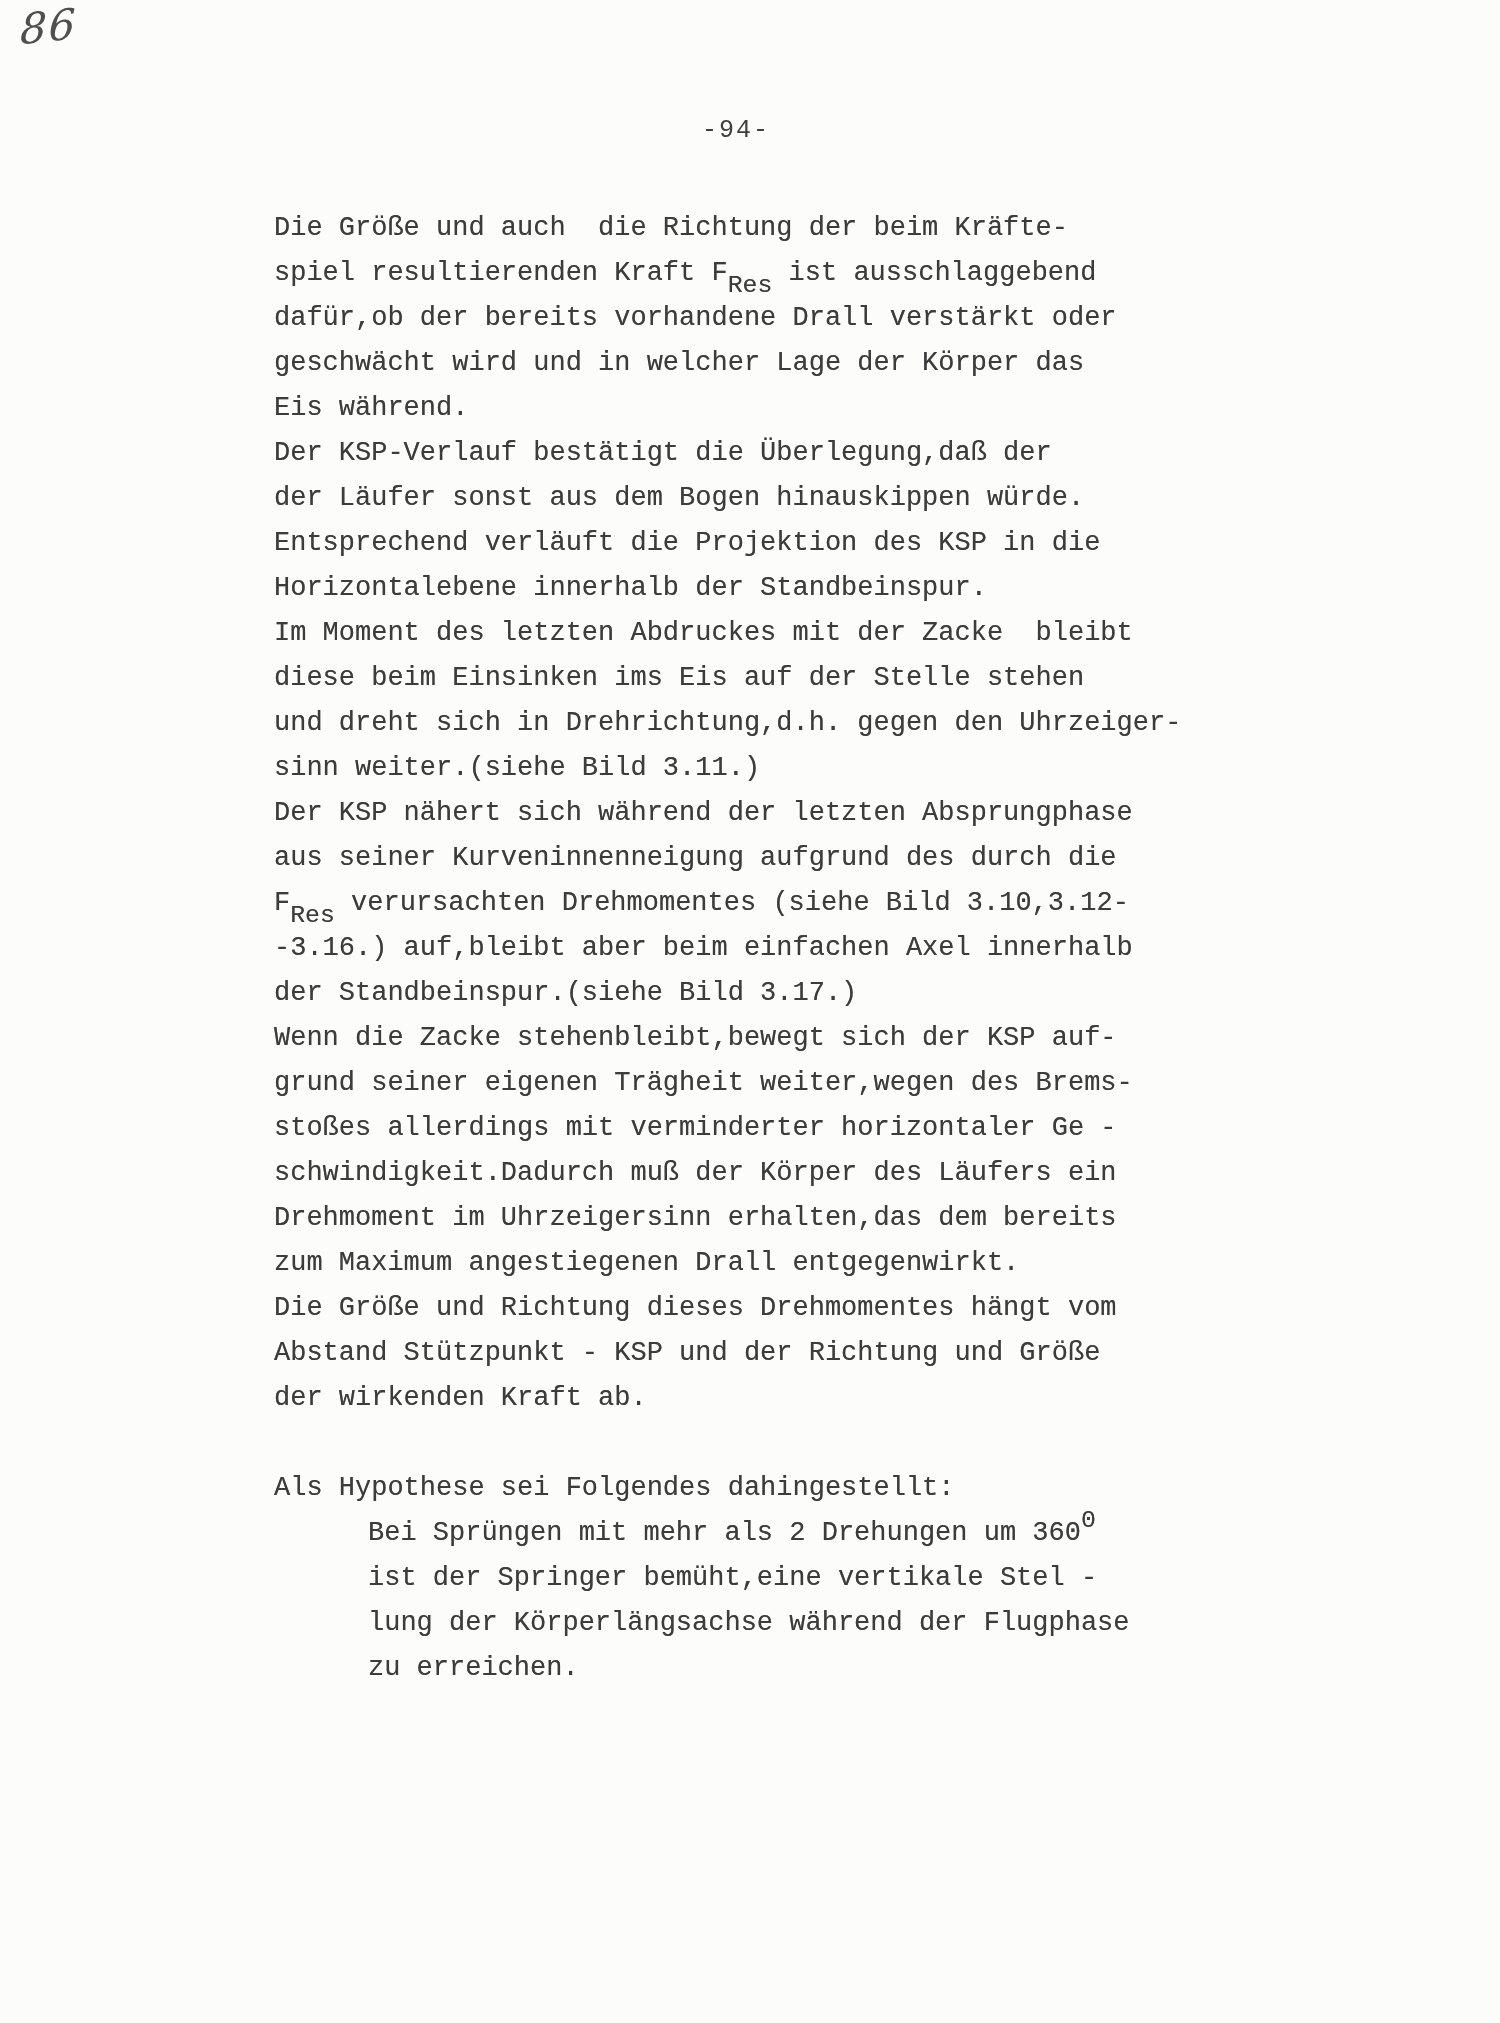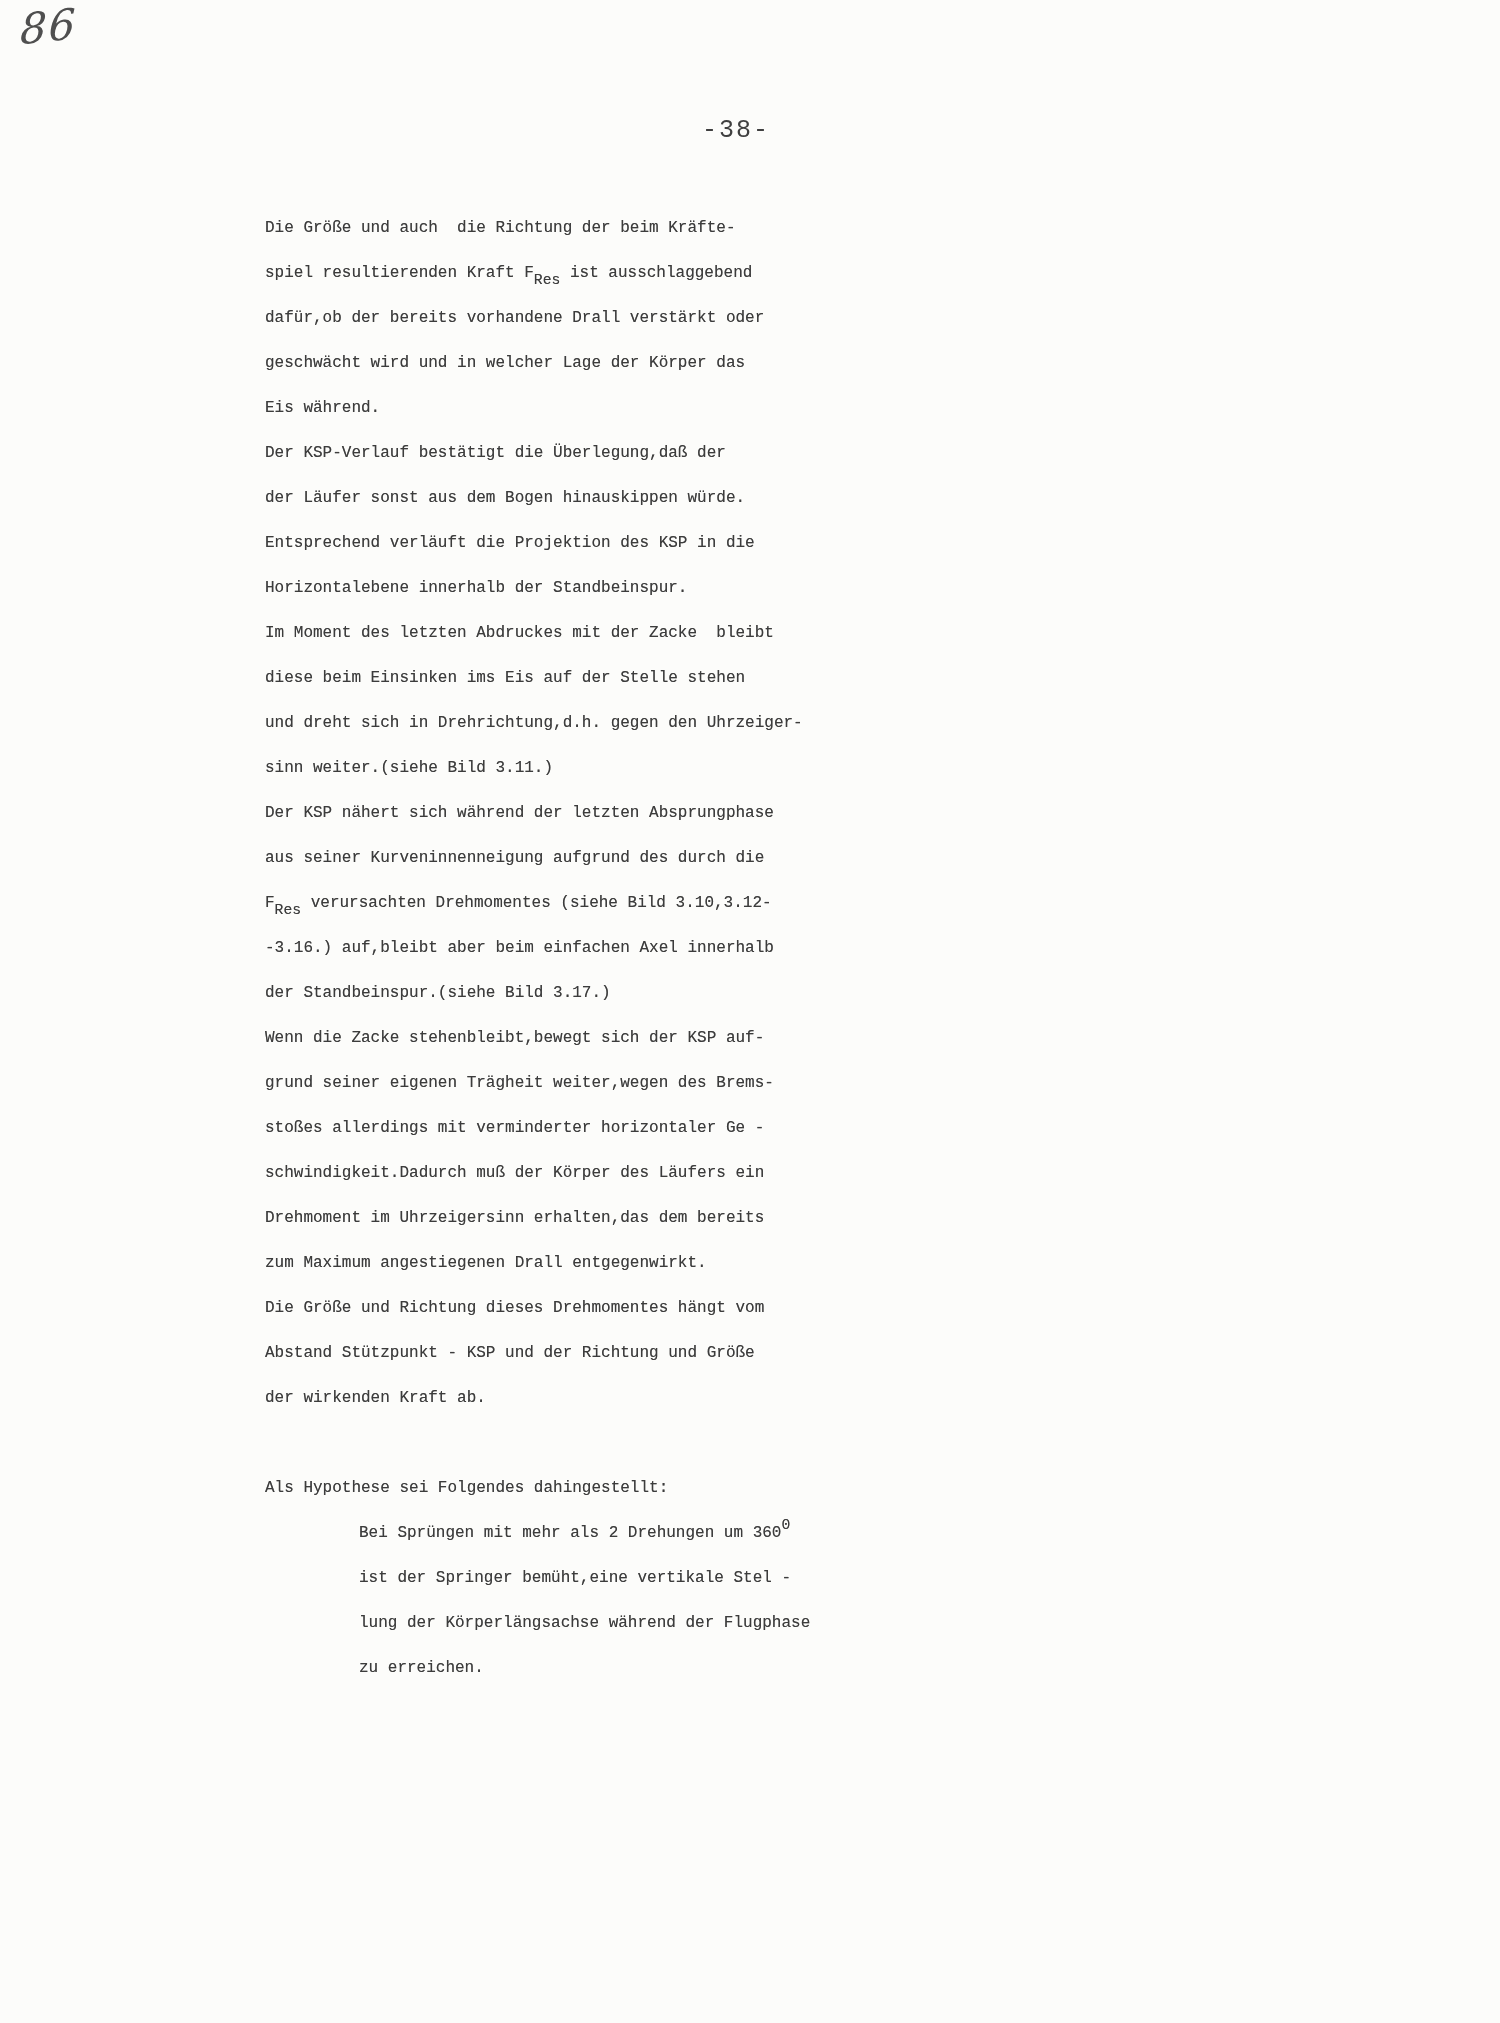--- a/index.html
+++ b/index.html
@@ -31,23 +31,23 @@
   .pagenum {
     position: absolute;
     left: 702px;
     top: 116px;
     font-size: 25px;
     letter-spacing: 2px;
     color: #3f3f3f;
   }
   .body-text {
     position: absolute;
-    left: 265px;
+    left: 274px;
     top: 206px;
-    font-size: 16px;
+    font-size: 27px;
     line-height: 45px;
     text-shadow: 0 0 0.5px rgba(55,55,55,0.55);
   }
   .line {
     white-space: pre;
     height: 45px;
   }
   .line.indent-1 {
     padding-left: 94px;
   }
@@ -64,21 +64,21 @@
     position: relative;
     top: -0.52em;
     font-size: 0.92em;
   }
 </style>
 </head>
 <body>
 
 <div class="page">
   <div class="handwritten">86</div>
-  <div class="pagenum">-38-</div>
+  <div class="pagenum">-94-</div>
   <div class="body-text" id="body-text">
       <div class="line"><span class="seg-normal">Die Größe und auch  die Richtung der beim Kräfte-</span></div>
       <div class="line"><span class="seg-normal">spiel resultierenden Kraft F</span><span class="seg-sub">Res</span><span class="seg-normal"> ist ausschlaggebend</span></div>
       <div class="line"><span class="seg-normal">dafür,ob der bereits vorhandene Drall verstärkt oder</span></div>
       <div class="line"><span class="seg-normal">geschwächt wird und in welcher Lage der Körper das</span></div>
       <div class="line"><span class="seg-normal">Eis während.</span></div>
       <div class="line"><span class="seg-normal">Der KSP-Verlauf bestätigt die Überlegung,daß der</span></div>
       <div class="line"><span class="seg-normal">der Läufer sonst aus dem Bogen hinauskippen würde.</span></div>
       <div class="line"><span class="seg-normal">Entsprechend verläuft die Projektion des KSP in die</span></div>
       <div class="line"><span class="seg-normal">Horizontalebene innerhalb der Standbeinspur.</span></div>

